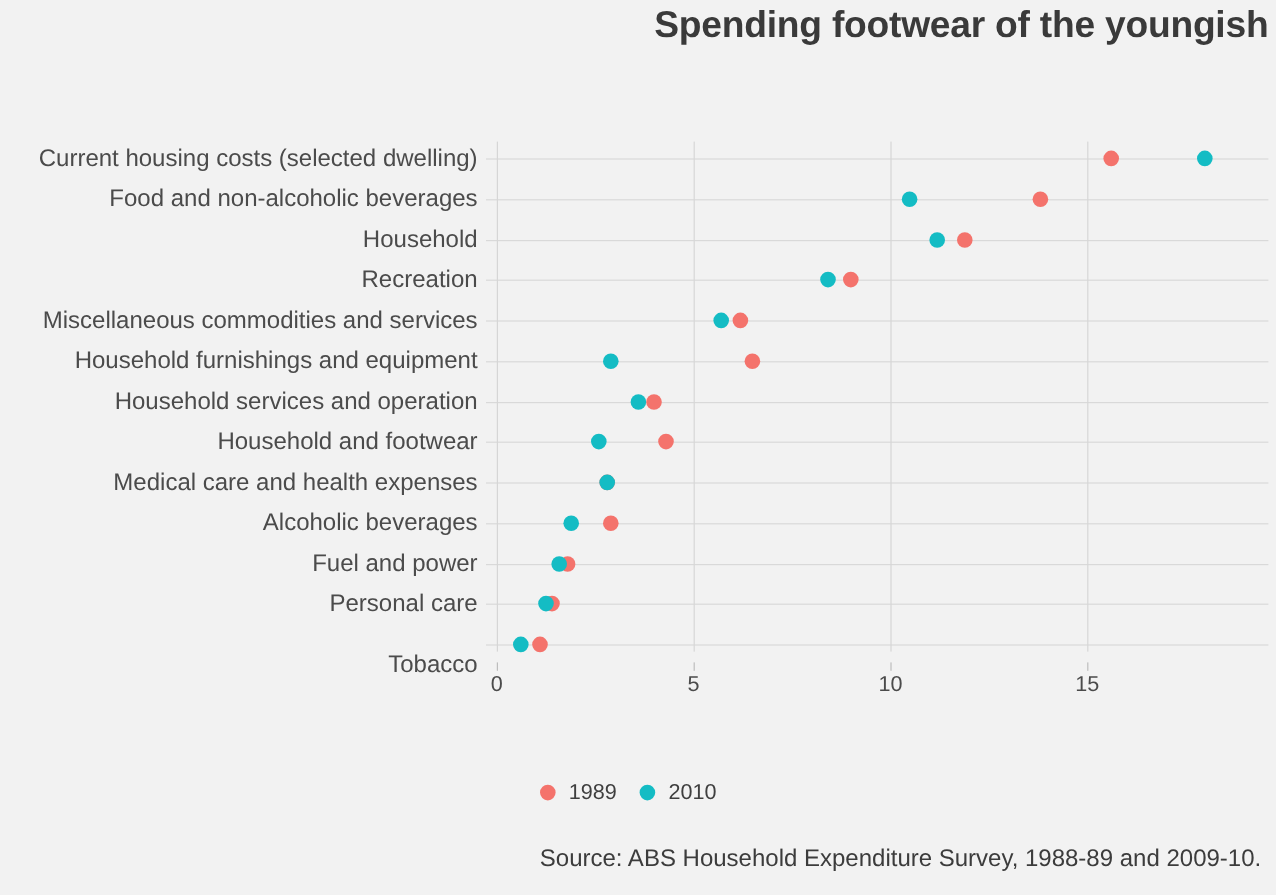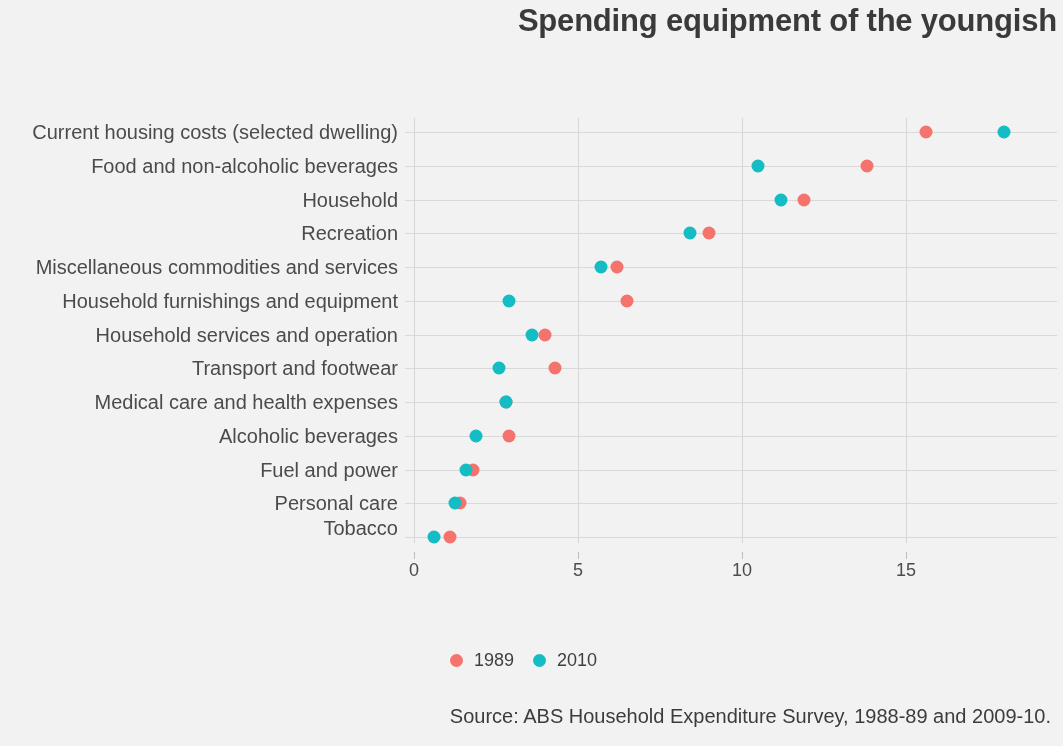--- a/index.html
+++ b/index.html
@@ -71,38 +71,38 @@
     position:absolute;right:12px;top:705px;
     font-size:20px;color:#3C3C3C;text-align:right;white-space:nowrap;
   }
 </style>
 </head>
 <body>
 
 <div id="root">
 
   <div class="header">
-    <h1 class="chart-title">Spending equipment of the youngish</h1>
+    <h1 class="chart-title">Spending footwear of the youngish</h1>
   </div>
 
   <div class="plot-wrap">
     <div class="ylabels" id="ylabels">
         <div class="ylabel" style="top: 14px;">Current housing costs (selected dwelling)</div>
         <div class="ylabel" style="top: 47.75px;">Food and non-alcoholic beverages</div>
         <div class="ylabel" style="top: 81.5px;">Household</div>
         <div class="ylabel" style="top: 115.25px; margin-left: 44px;">Recreation</div>
         <div class="ylabel" style="top: 149px;">Miscellaneous commodities and services</div>
         <div class="ylabel" style="top: 182.75px;">Household furnishings and equipment</div>
         <div class="ylabel" style="top: 216.5px;">Household services and operation</div>
-        <div class="ylabel" style="top: 250.25px;">Transport and footwear</div>
+        <div class="ylabel" style="top: 250.25px;">Household and footwear</div>
         <div class="ylabel" style="top: 284px;">Medical care and health expenses</div>
         <div class="ylabel" style="top: 317.75px;">Alcoholic beverages</div>
         <div class="ylabel" style="top: 351.5px;">Fuel and power</div>
         <div class="ylabel" style="top: 385.25px;">Personal care</div>
-        <div class="ylabel" style="top: 410px; text-align: right;">Tobacco</div>
+        <div class="ylabel" style="top: 436px; text-align: right;">Tobacco</div>
       </div>
     <div class="panel" id="panel">
         <div class="hgrid" style="top: 14px;"></div>
         <div class="hgrid" style="top: 47.75px;"></div>
         <div class="hgrid" style="top: 81.5px;"></div>
         <div class="hgrid" style="top: 115.25px;"></div>
         <div class="hgrid" style="top: 149px;"></div>
         <div class="hgrid" style="top: 182.75px;"></div>
         <div class="hgrid" style="top: 216.5px;"></div>
         <div class="hgrid" style="top: 250.25px;"></div>

